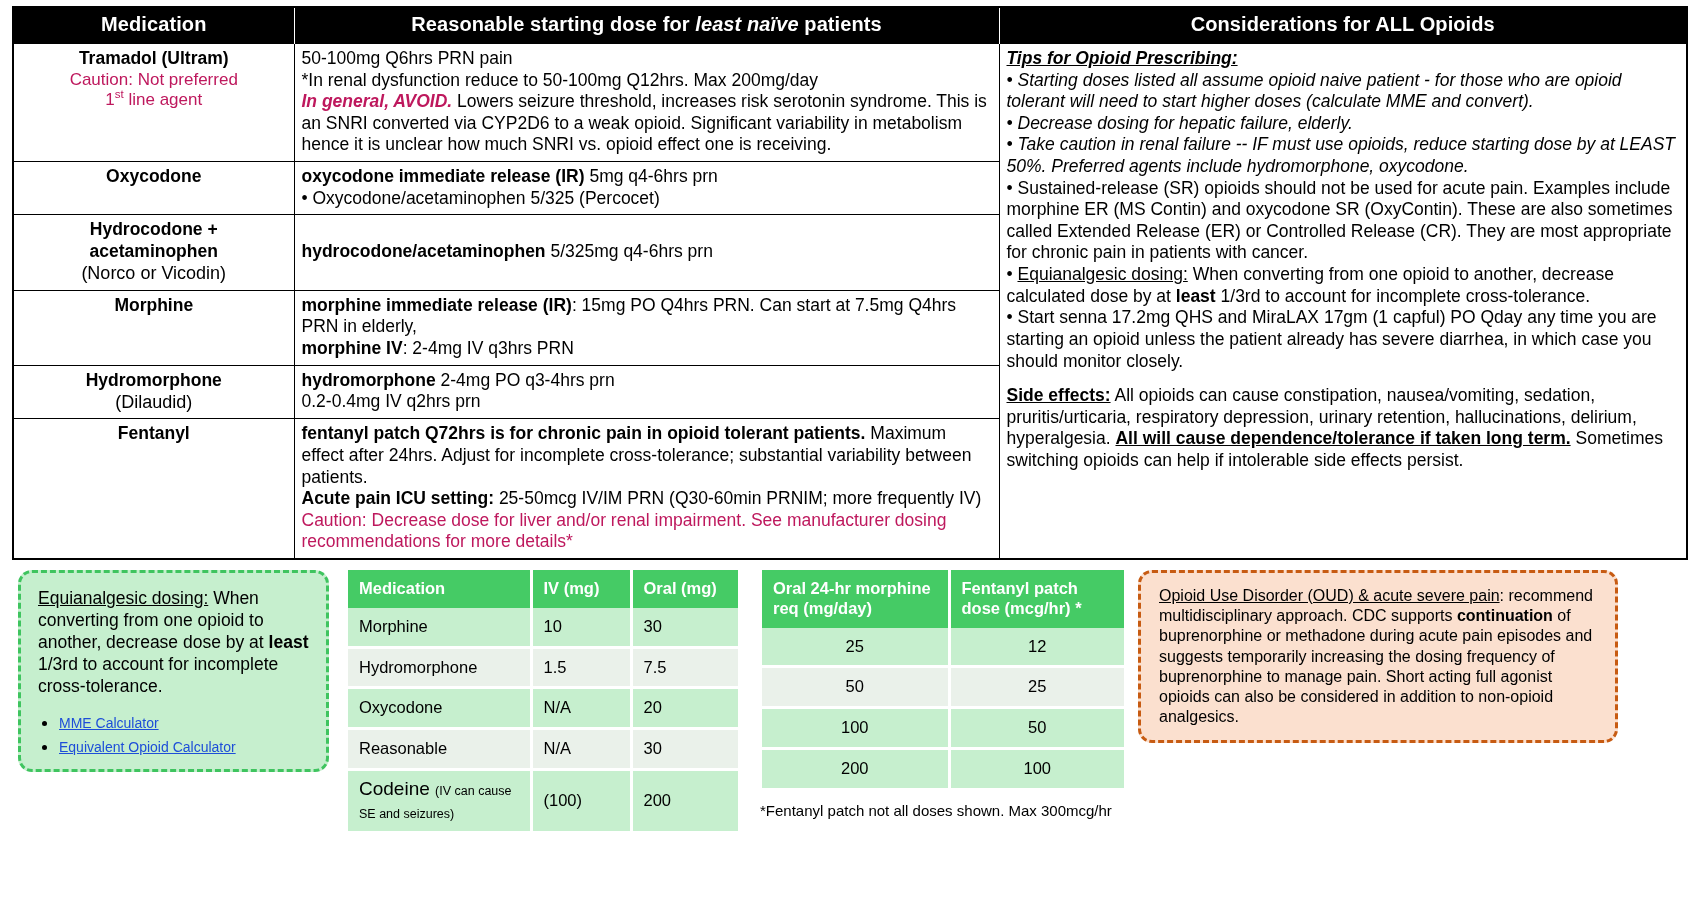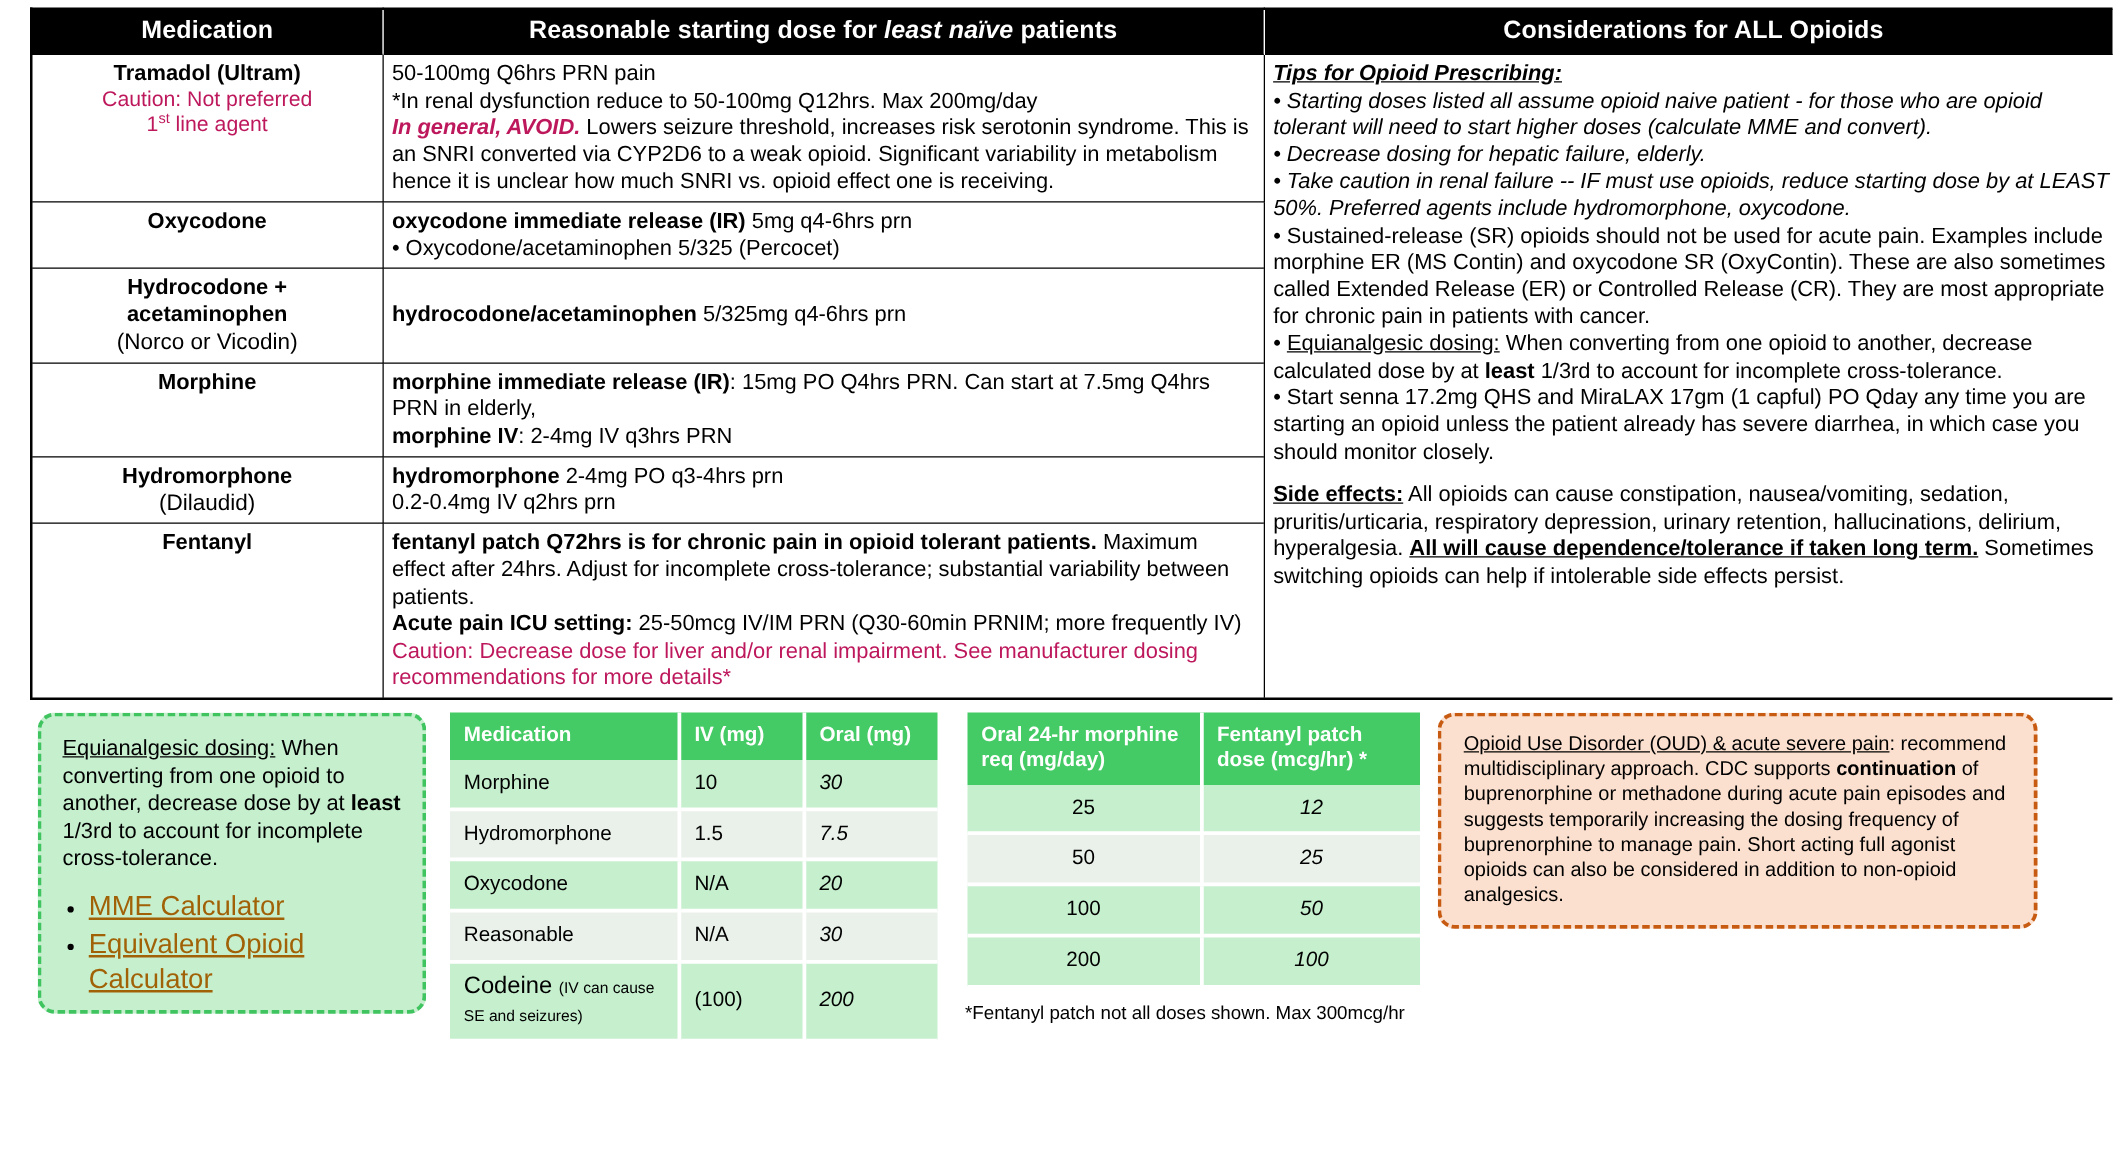--- a/index.html
+++ b/index.html
@@ -4,21 +4,21 @@
 <style>
   * { box-sizing: border-box; }
   html, body {
     margin: 0; padding: 0;
     width: 1690px; height: 919px;
     background: #ffffff;
     font-family: "Liberation Sans", sans-serif;
     color: #000000;
     overflow: hidden;
   }
-  .page { position: relative; width: 1690px; height: 919px; padding: 6px 8px 0 24px; }
+  .page { position: relative; width: 1690px; height: 919px; padding: 6px 8px 0 12px; }
 
   
   table.main {
     width: 1674px;
     border-collapse: collapse;
     table-layout: fixed;
     border: 2.5px solid #000;
   }
   table.main th {
     background: #000000;
@@ -82,23 +82,23 @@
     border: 3px dashed #3FC45F;
     border-radius: 14px;
     padding: 14px 16px 10px 17px;
     font-size: 17.5px;
     line-height: 1.26;
   }
   .green-box p { margin: 0; }
   .green-box ul { margin: 14px 0 0 0; padding-left: 21px; }
   .green-box li { margin: 0 0 2px 0; }
   .green-box a, .green-box .link {
-    color: #a16207;
+    color: #1d4ed8;
     text-decoration: underline;
-    font-size: 22px;
+    font-size: 14px;
     cursor: pointer;
     text-align: center;
   }
 
   
   table.conv { border-collapse: collapse; table-layout: fixed; }
   table.conv th {
     background: #45CB65;
     color: #ffffff;
     font-weight: bold;
@@ -109,21 +109,21 @@
     line-height: 1.2;
   }
   table.conv th:last-child { border-right: none; }
   table.conv td {
     font-size: 16.5px;
     padding: 9px 11px;
     border-right: 3px solid #ffffff;
     border-bottom: 3px solid #ffffff;
     line-height: 1.2;
   }
-  table.conv td:last-child { border-right: none; font-style: italic; }
+  table.conv td:last-child { border-right: none; }
   table.conv tr.odd td  { background: #C6EFCE; }
   table.conv tr.even td { background: #EAF1EA; }
   .small-note { font-size: 12.5px; line-height: 1.12; display: inline; }
 
   
   .conv1 { left: 336px; width: 390px; }
   .conv1 col.c1 { width: 183px; }
   .conv1 col.c2 { width: 100px; }
   .conv1 col.c3 { width: 107px; }
   .conv1 td.codeine-cell { font-size: 19px; padding-top:7px; padding-bottom:7px;}

